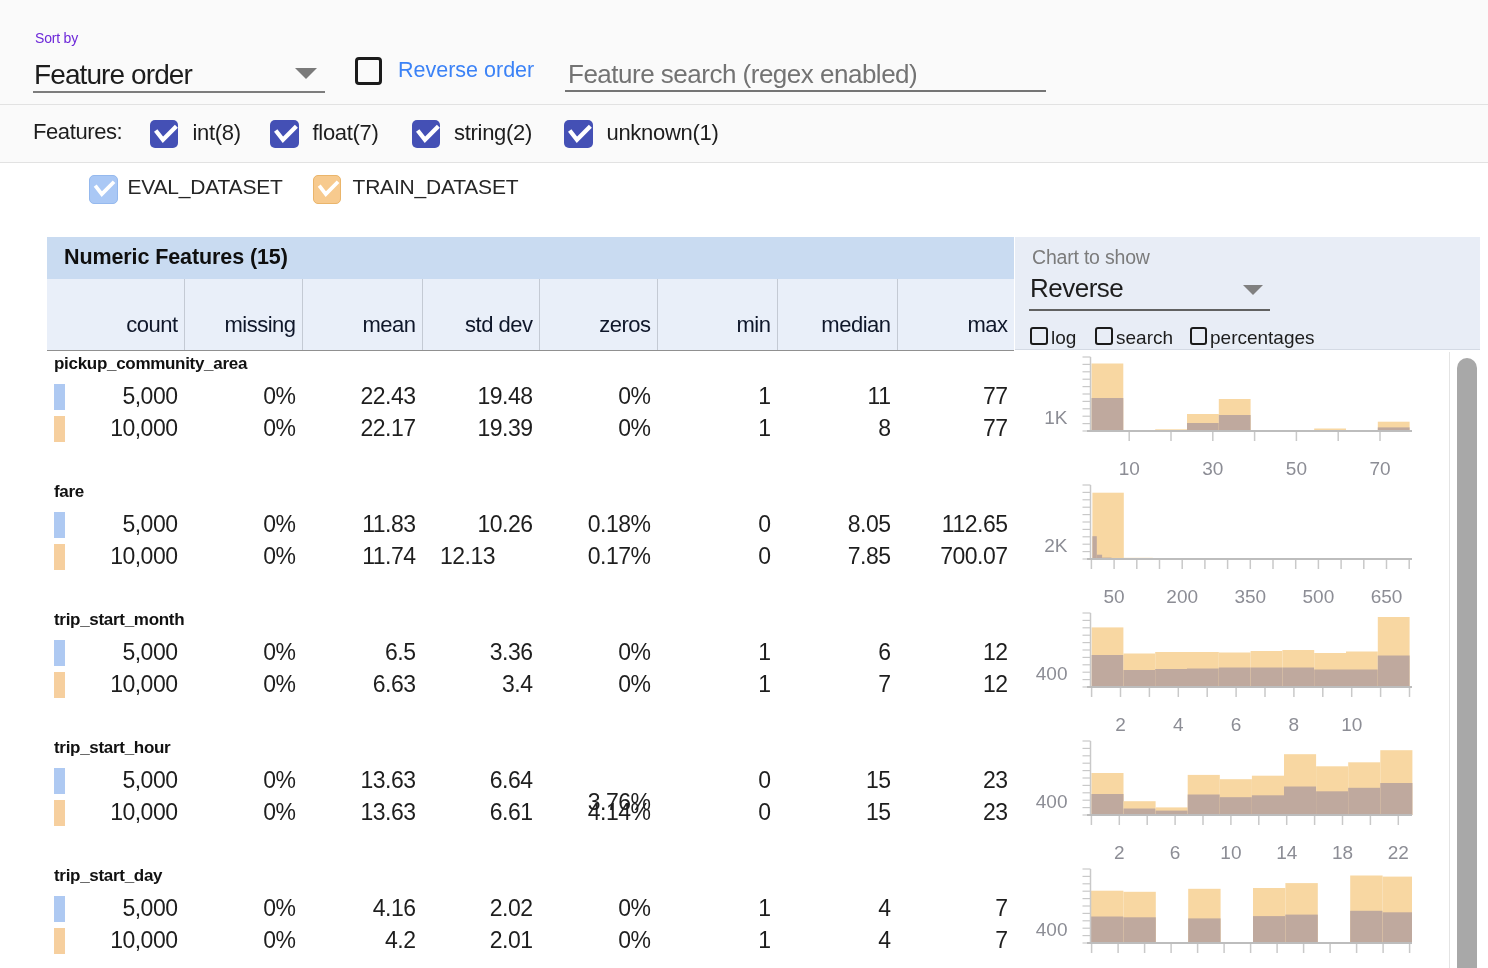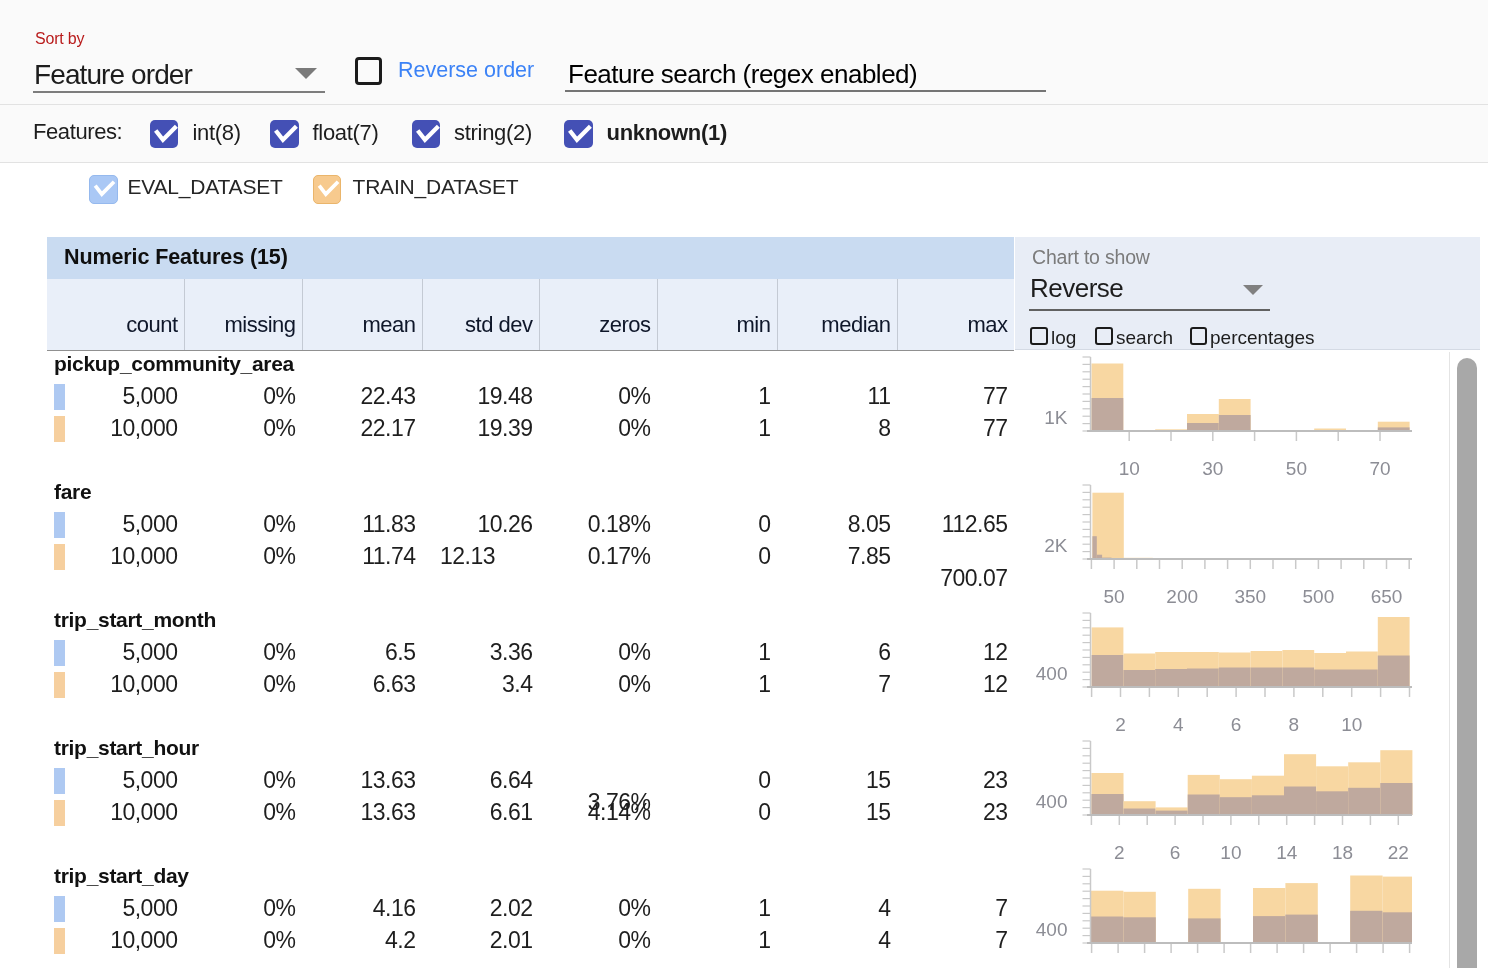--- a/index.html
+++ b/index.html
@@ -1,37 +1,37 @@
 <!DOCTYPE html>
 <html><head><meta charset="utf-8">
 <style>
 html,body{margin:0;padding:0;}
 body{width:1488px;height:968px;position:relative;background:#fff;overflow:hidden;
  font-family:"Liberation Sans",sans-serif;-webkit-font-smoothing:antialiased;}
 .abs{position:absolute;}
 .num{font-size:23px;letter-spacing:-0.5px;color:#1e1e1e;line-height:26px;white-space:nowrap;}
-.fname{font-size:21px;font-weight:bold;letter-spacing:-0.3px;color:#111;line-height:24px;white-space:nowrap;}
+.fname{font-size:17px;font-weight:bold;letter-spacing:-0.3px;color:#111;line-height:24px;white-space:nowrap;}
 .hlbl{font-size:22px;letter-spacing:-0.5px;color:#0f172a;line-height:24px;white-space:nowrap;}
 .cb{position:absolute;width:28.5px;height:28.5px;border-radius:5px;}
 .cbo{position:absolute;box-sizing:border-box;border:2.5px solid #1b1b1b;border-radius:3px;background:transparent;}
 </style></head>
 <body>
 
 <div class="abs" style="left:0;top:0;width:1488px;height:104px;background:#fafafa;border-bottom:1px solid #e2e2e2"></div>
 <div class="abs" style="left:0;top:105px;width:1488px;height:57px;background:#fafafa;border-bottom:1px solid #e2e2e2"></div>
 
-<div class="abs" style="left:35px;top:30px;font-size:16px;color:#b91c1c;letter-spacing:-0.2px;">Sort by</div>
+<div class="abs" style="left:35px;top:30px;font-size:14px;color:#6d28d9;letter-spacing:-0.2px;">Sort by</div>
 <div class="abs" style="left:34px;top:59px;font-size:28px;color:#1d1d1d;letter-spacing:-0.9px;">Feature order</div>
 <div class="abs" style="left:33px;top:91px;width:292px;height:2px;background:#7d7d7d;"></div>
 <div class="abs" style="left:295px;top:68px;width:0;height:0;border-left:11px solid transparent;border-right:11px solid transparent;border-top:11px solid #7a7a7a;"></div>
 
 <div class="cbo" style="left:354.5px;top:57px;width:27.5px;height:27.5px;border-width:3px;border-radius:4px;background:#fafafa;"></div>
 <div class="abs" style="left:398px;top:58px;font-size:21.5px;color:#3b82f6;">Reverse order</div>
 
-<div class="abs" style="left:568px;top:59px;font-size:26px;color:#000000;letter-spacing:-0.5px;">Feature search (regex enabled)</div>
+<div class="abs" style="left:568px;top:59px;font-size:26px;color:#737373;letter-spacing:-0.5px;">Feature search (regex enabled)</div>
 <div class="abs" style="left:565px;top:90px;width:481px;height:2px;background:#757575;"></div>
 
 <div class="abs" style="left:33px;top:119px;font-size:22px;letter-spacing:-0.4px;color:#1d1d1d;">Features:</div>
 <div class="cb" style="left:149.7px;top:119.5px;background:#4450b5;">
     <svg width="28.5" height="28.5" viewBox="0 0 24 24" style="position:absolute;left:0;top:0">
       <path d="M4.8 8.8L10.9 16.7L22.2 5.3" fill="none" stroke="#fff" stroke-width="3.6"></path>
     </svg>
   </div>
 <div class="abs" style="left:192.5px;top:120px;font-size:22px;letter-spacing:-0.3px;color:#1d1d1d;">int(8)</div>
 <div class="cb" style="left:270px;top:119.5px;background:#4450b5;">
@@ -44,21 +44,21 @@
     <svg width="28.5" height="28.5" viewBox="0 0 24 24" style="position:absolute;left:0;top:0">
       <path d="M4.8 8.8L10.9 16.7L22.2 5.3" fill="none" stroke="#fff" stroke-width="3.6"></path>
     </svg>
   </div>
 <div class="abs" style="left:454px;top:120px;font-size:22px;letter-spacing:-0.3px;color:#1d1d1d;">string(2)</div>
 <div class="cb" style="left:564px;top:119.5px;background:#4450b5;">
     <svg width="28.5" height="28.5" viewBox="0 0 24 24" style="position:absolute;left:0;top:0">
       <path d="M4.8 8.8L10.9 16.7L22.2 5.3" fill="none" stroke="#fff" stroke-width="3.6"></path>
     </svg>
   </div>
-<div class="abs" style="left:606.5px;top:120px;font-size:22px;letter-spacing:-0.3px;color:#1d1d1d;font-weight:bold;">unknown(1)</div>
+<div class="abs" style="left:606.5px;top:120px;font-size:22px;letter-spacing:-0.3px;color:#1d1d1d;">unknown(1)</div>
 
 <div class="cb" style="left:89px;top:175px;background:#aac8f5;box-sizing:border-box;border:1.5px solid #95b9ee;">
     <svg width="26" height="26" viewBox="0 0 24 24" style="position:absolute;left:0;top:0">
       <path d="M4.8 8.8L10.9 16.7L22.2 5.3" fill="none" stroke="#fff" stroke-width="3.4"></path>
     </svg>
   </div>
 <div class="abs" style="left:127.5px;top:174.5px;font-size:21px;color:#262626;letter-spacing:-0.2px;">EVAL_DATASET</div>
 <div class="cb" style="left:312.5px;top:175px;background:#f7ca8e;box-sizing:border-box;border:1.5px solid #eab56b;">
     <svg width="26" height="26" viewBox="0 0 24 24" style="position:absolute;left:0;top:0">
       <path d="M4.8 8.8L10.9 16.7L22.2 5.3" fill="none" stroke="#fff" stroke-width="3.4"></path>
@@ -126,21 +126,21 @@
 <div class="abs num" style="right:717.5px;top:511px;">0</div>
 <div class="abs num" style="right:597.5px;top:511px;">8.05</div>
 <div class="abs num" style="right:480.5px;top:511px;">112.65</div>
 <div class="abs num" style="right:1310.5px;top:543px;">10,000</div>
 <div class="abs num" style="right:1192.5px;top:543px;">0%</div>
 <div class="abs num" style="right:1072.5px;top:543px;">11.74</div>
 <div class="abs num" style="right:993px;top:543px;">12.13</div>
 <div class="abs num" style="right:837.5px;top:543px;">0.17%</div>
 <div class="abs num" style="right:717.5px;top:543px;">0</div>
 <div class="abs num" style="right:597.5px;top:543px;">7.85</div>
-<div class="abs num" style="right:480.5px;top:565px;text-align:right;">700.07</div>
+<div class="abs num" style="right:480.5px;top:543px;text-align:right;">700.07</div>
 <div class="abs fname" style="left:54px;top:607.5px;">trip_start_month</div>
 <div class="abs" style="left:54px;top:640px;width:10.5px;height:26px;background:#aec9f2;"></div>
 <div class="abs" style="left:54px;top:672px;width:10.5px;height:26px;background:#f6cf9e;"></div>
 <div class="abs num" style="right:1310.5px;top:639px;">5,000</div>
 <div class="abs num" style="right:1192.5px;top:639px;">0%</div>
 <div class="abs num" style="right:1072.5px;top:639px;">6.5</div>
 <div class="abs num" style="right:955.5px;top:639px;">3.36</div>
 <div class="abs num" style="right:837.5px;top:639px;">0%</div>
 <div class="abs num" style="right:717.5px;top:639px;">1</div>
 <div class="abs num" style="right:597.5px;top:639px;">6</div>

